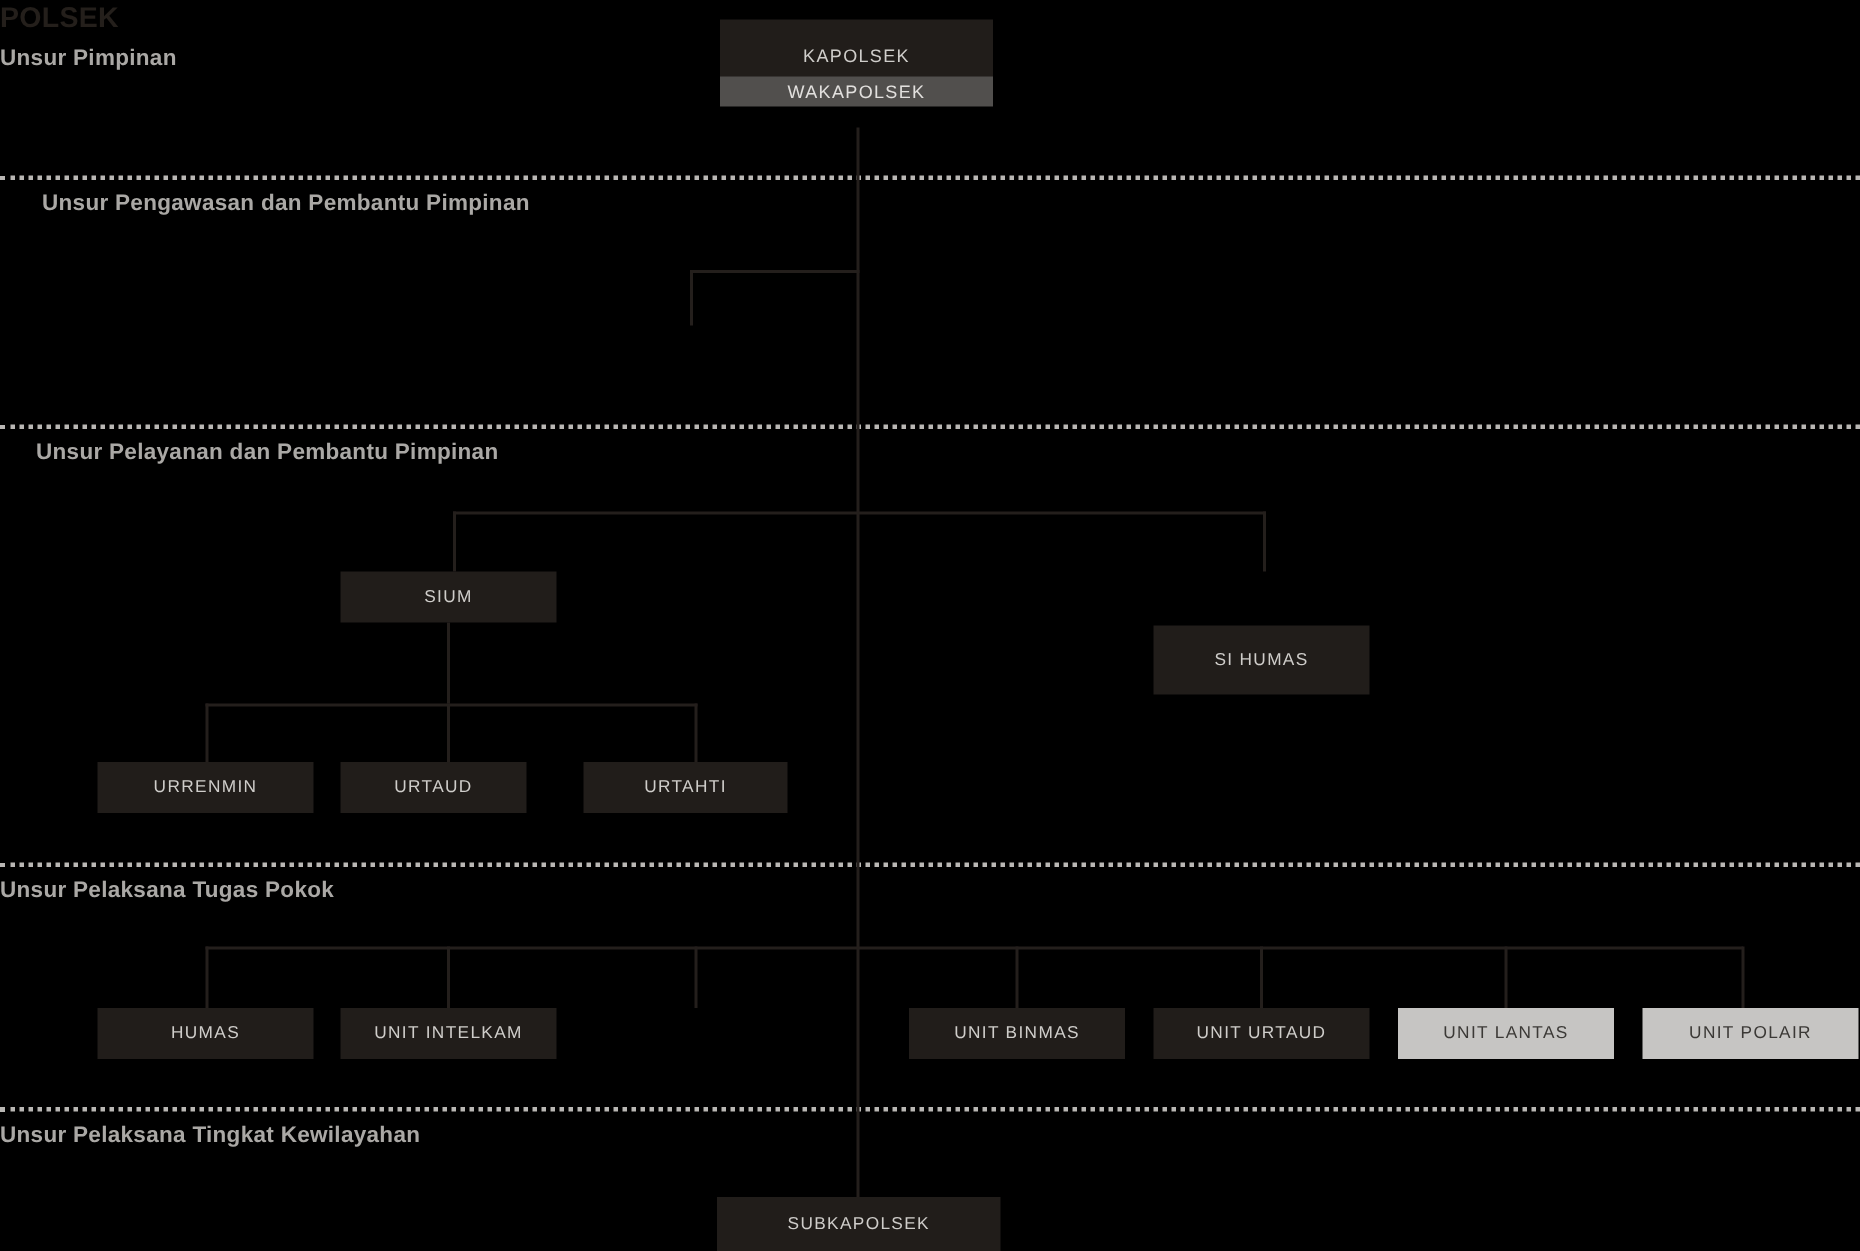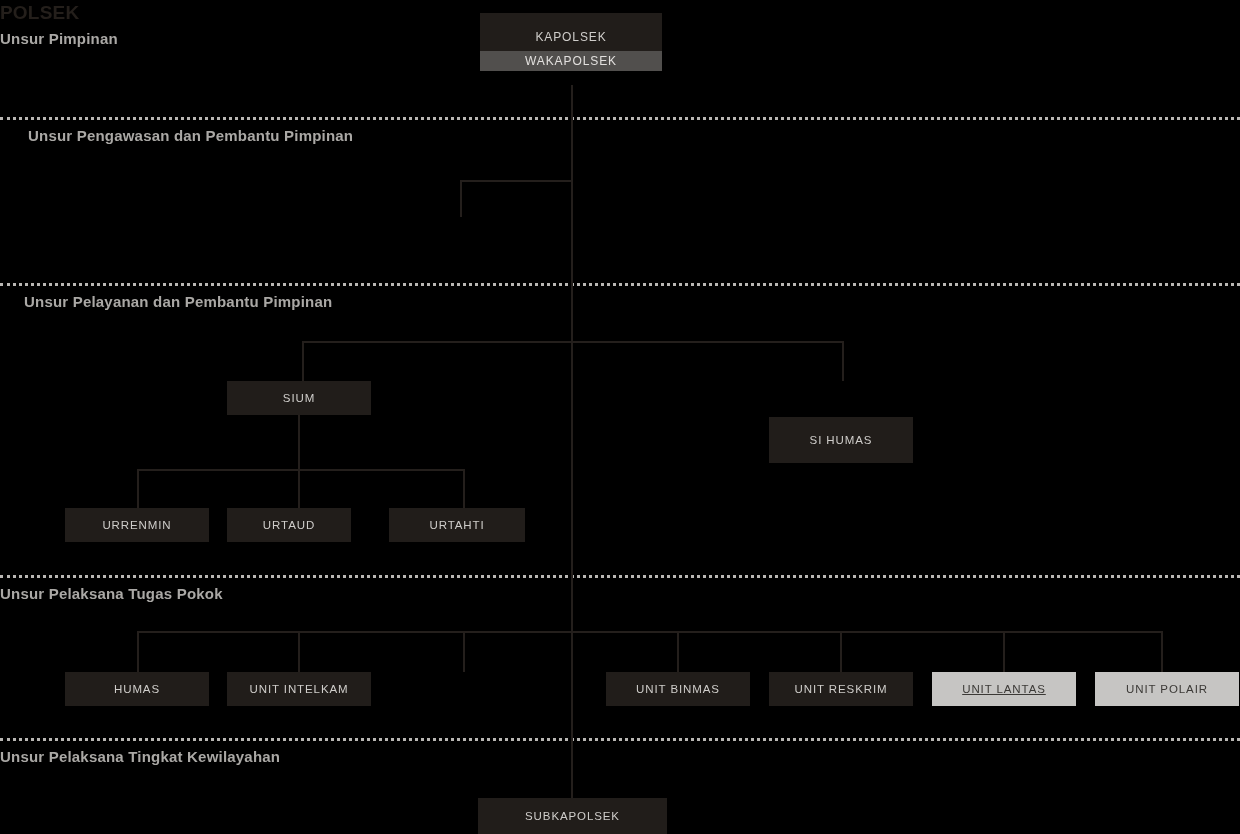--- a/index.html
+++ b/index.html
@@ -137,21 +137,21 @@
 
   <div class="node" style="left:389px; top:508px; width:136px; height:34px;">URTAHTI</div>
 
   <div class="node" style="left:65px; top:672px; width:144px; height:34px;">HUMAS</div>
 
   <div class="node" style="left:227px; top:672px; width:144px; height:34px;">UNIT INTELKAM</div>
 
 
   <div class="node" style="left:606px; top:672px; width:144px; height:34px;">UNIT BINMAS</div>
 
-  <div class="node" style="left:769px; top:672px; width:144px; height:34px;">UNIT RESKRIM</div>
+  <div class="node" style="left:769px; top:672px; width:144px; height:34px;">UNIT URTAUD</div>
 
-  <div class="node highlight" style="left:932px; top:672px; width:144px; height:34px;text-decoration:underline;">UNIT LANTAS</div>
+  <div class="node highlight" style="left:932px; top:672px; width:144px; height:34px;">UNIT LANTAS</div>
 
   <div class="node highlight" style="left:1095px; top:672px; width:144px; height:34px;">UNIT POLAIR</div>
 
   <div class="node" style="left:478px; top:798px; width:189px; height:36px;">SUBKAPOLSEK</div>
 
 </div>
 
 </body></html>

